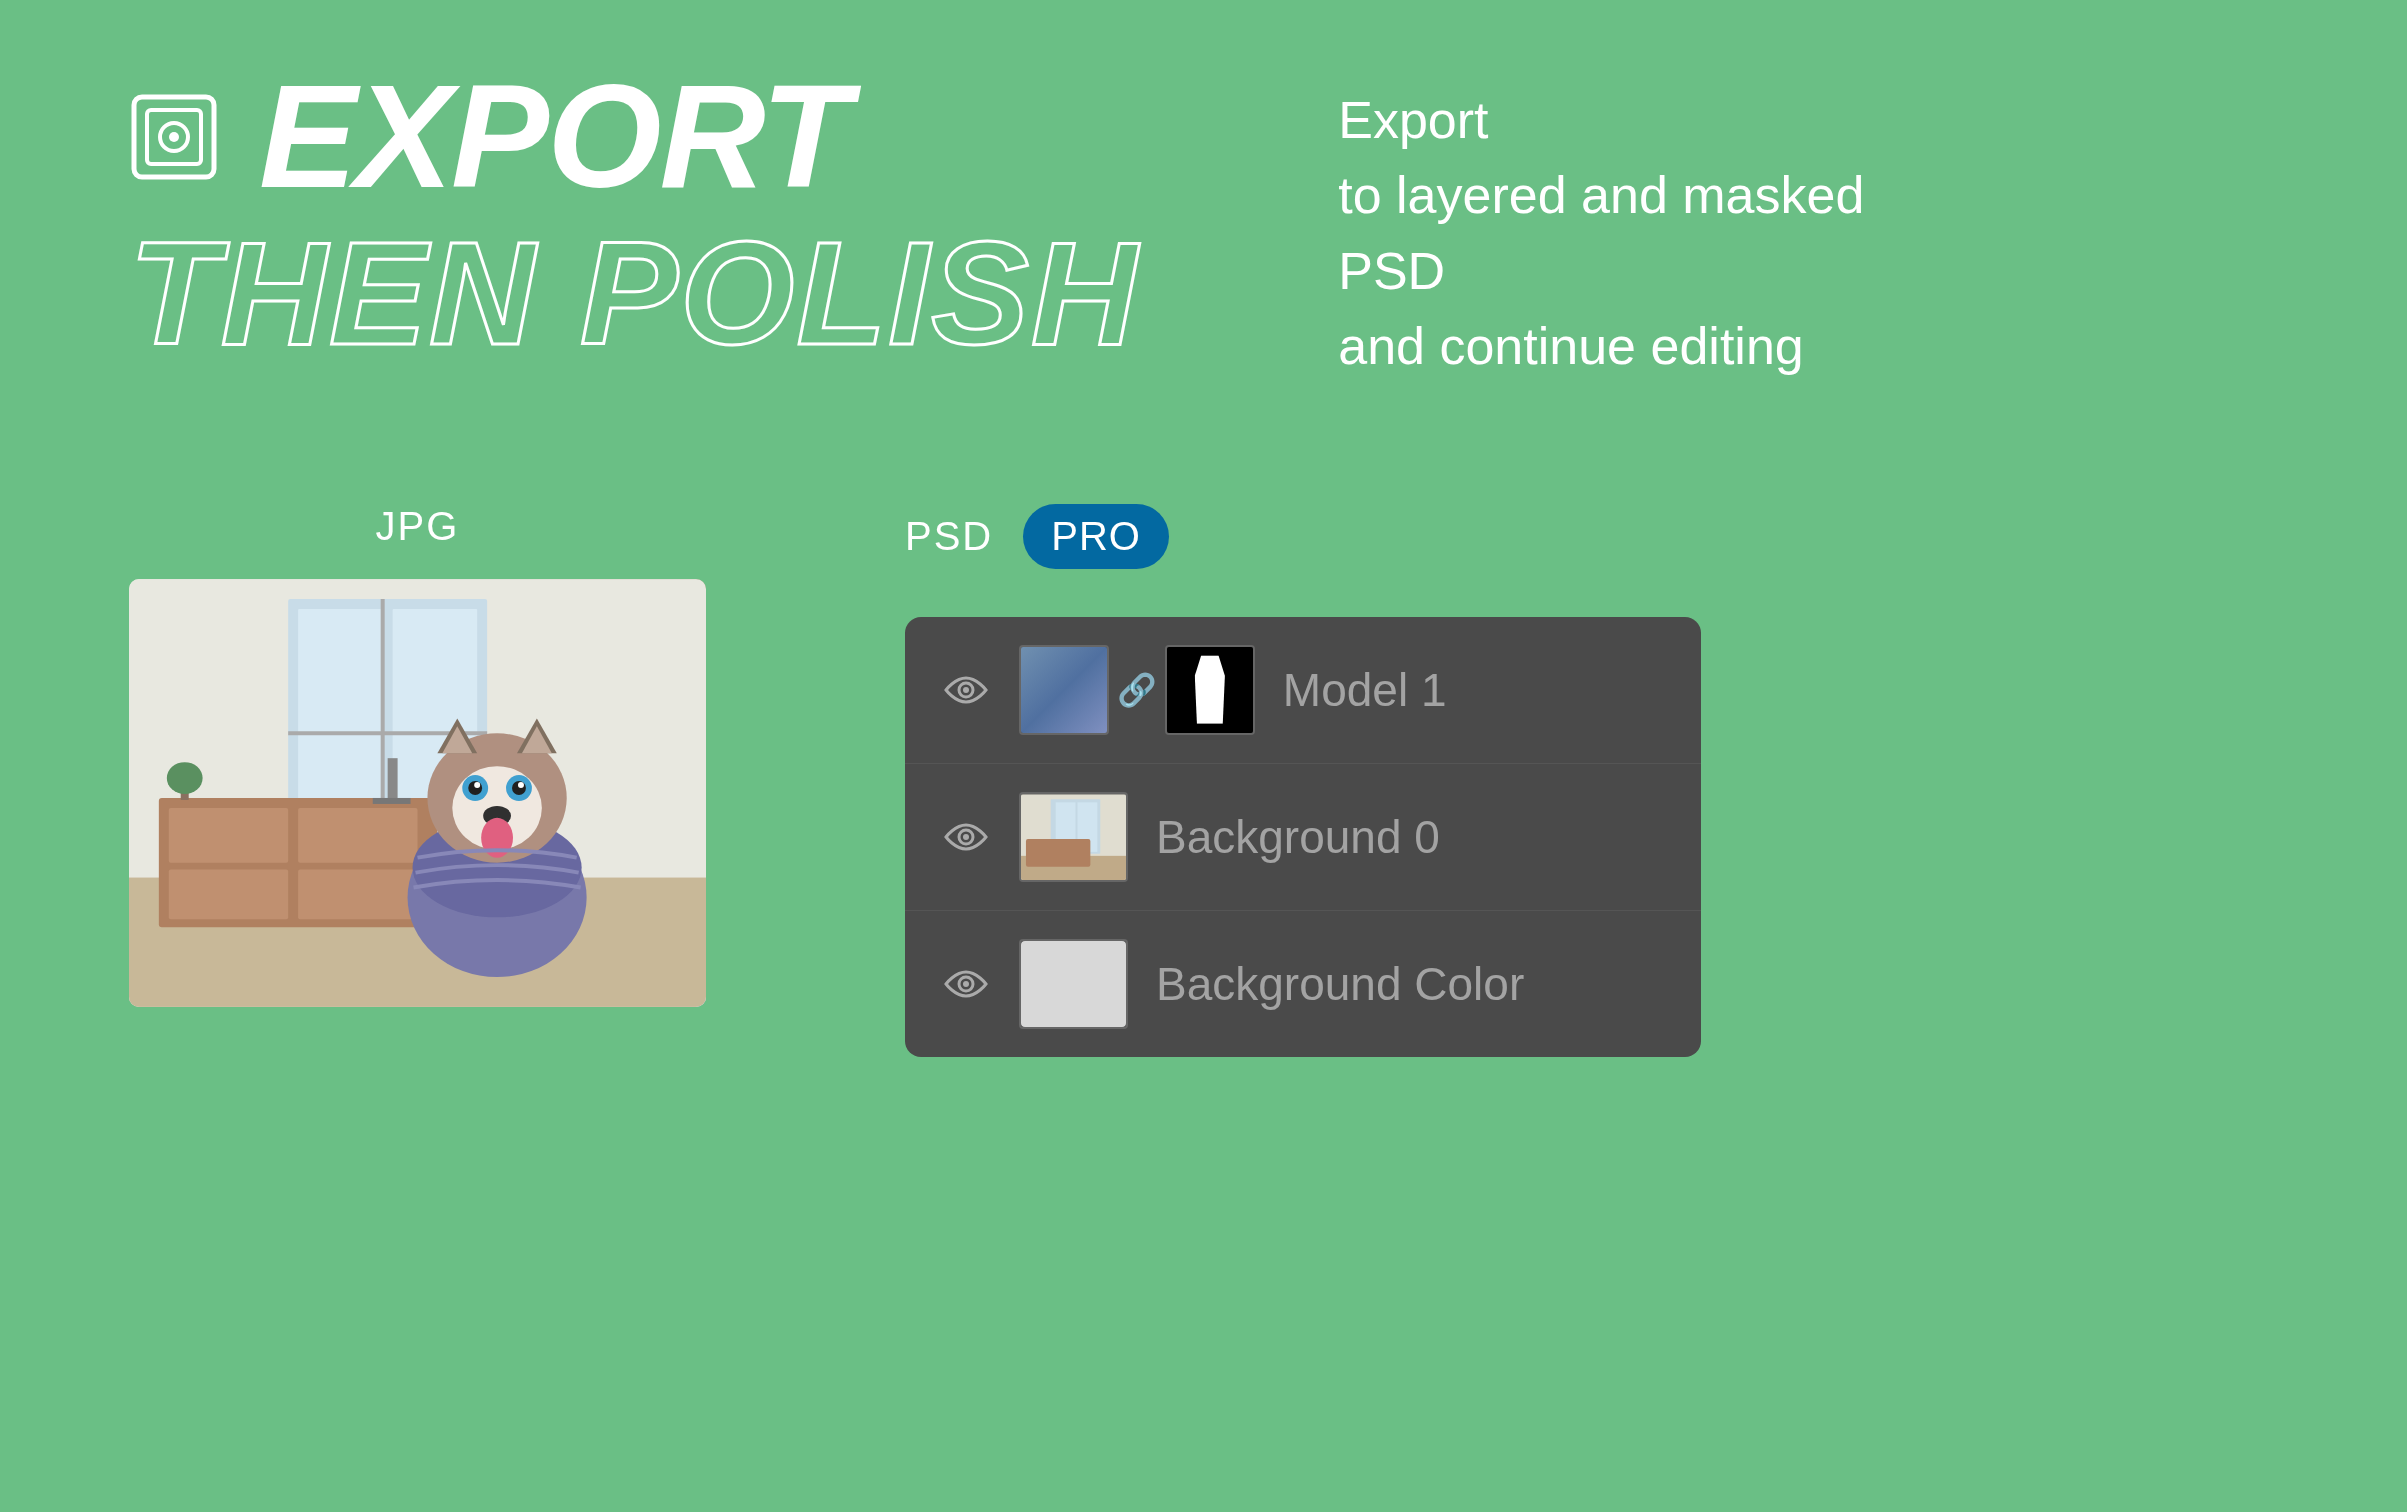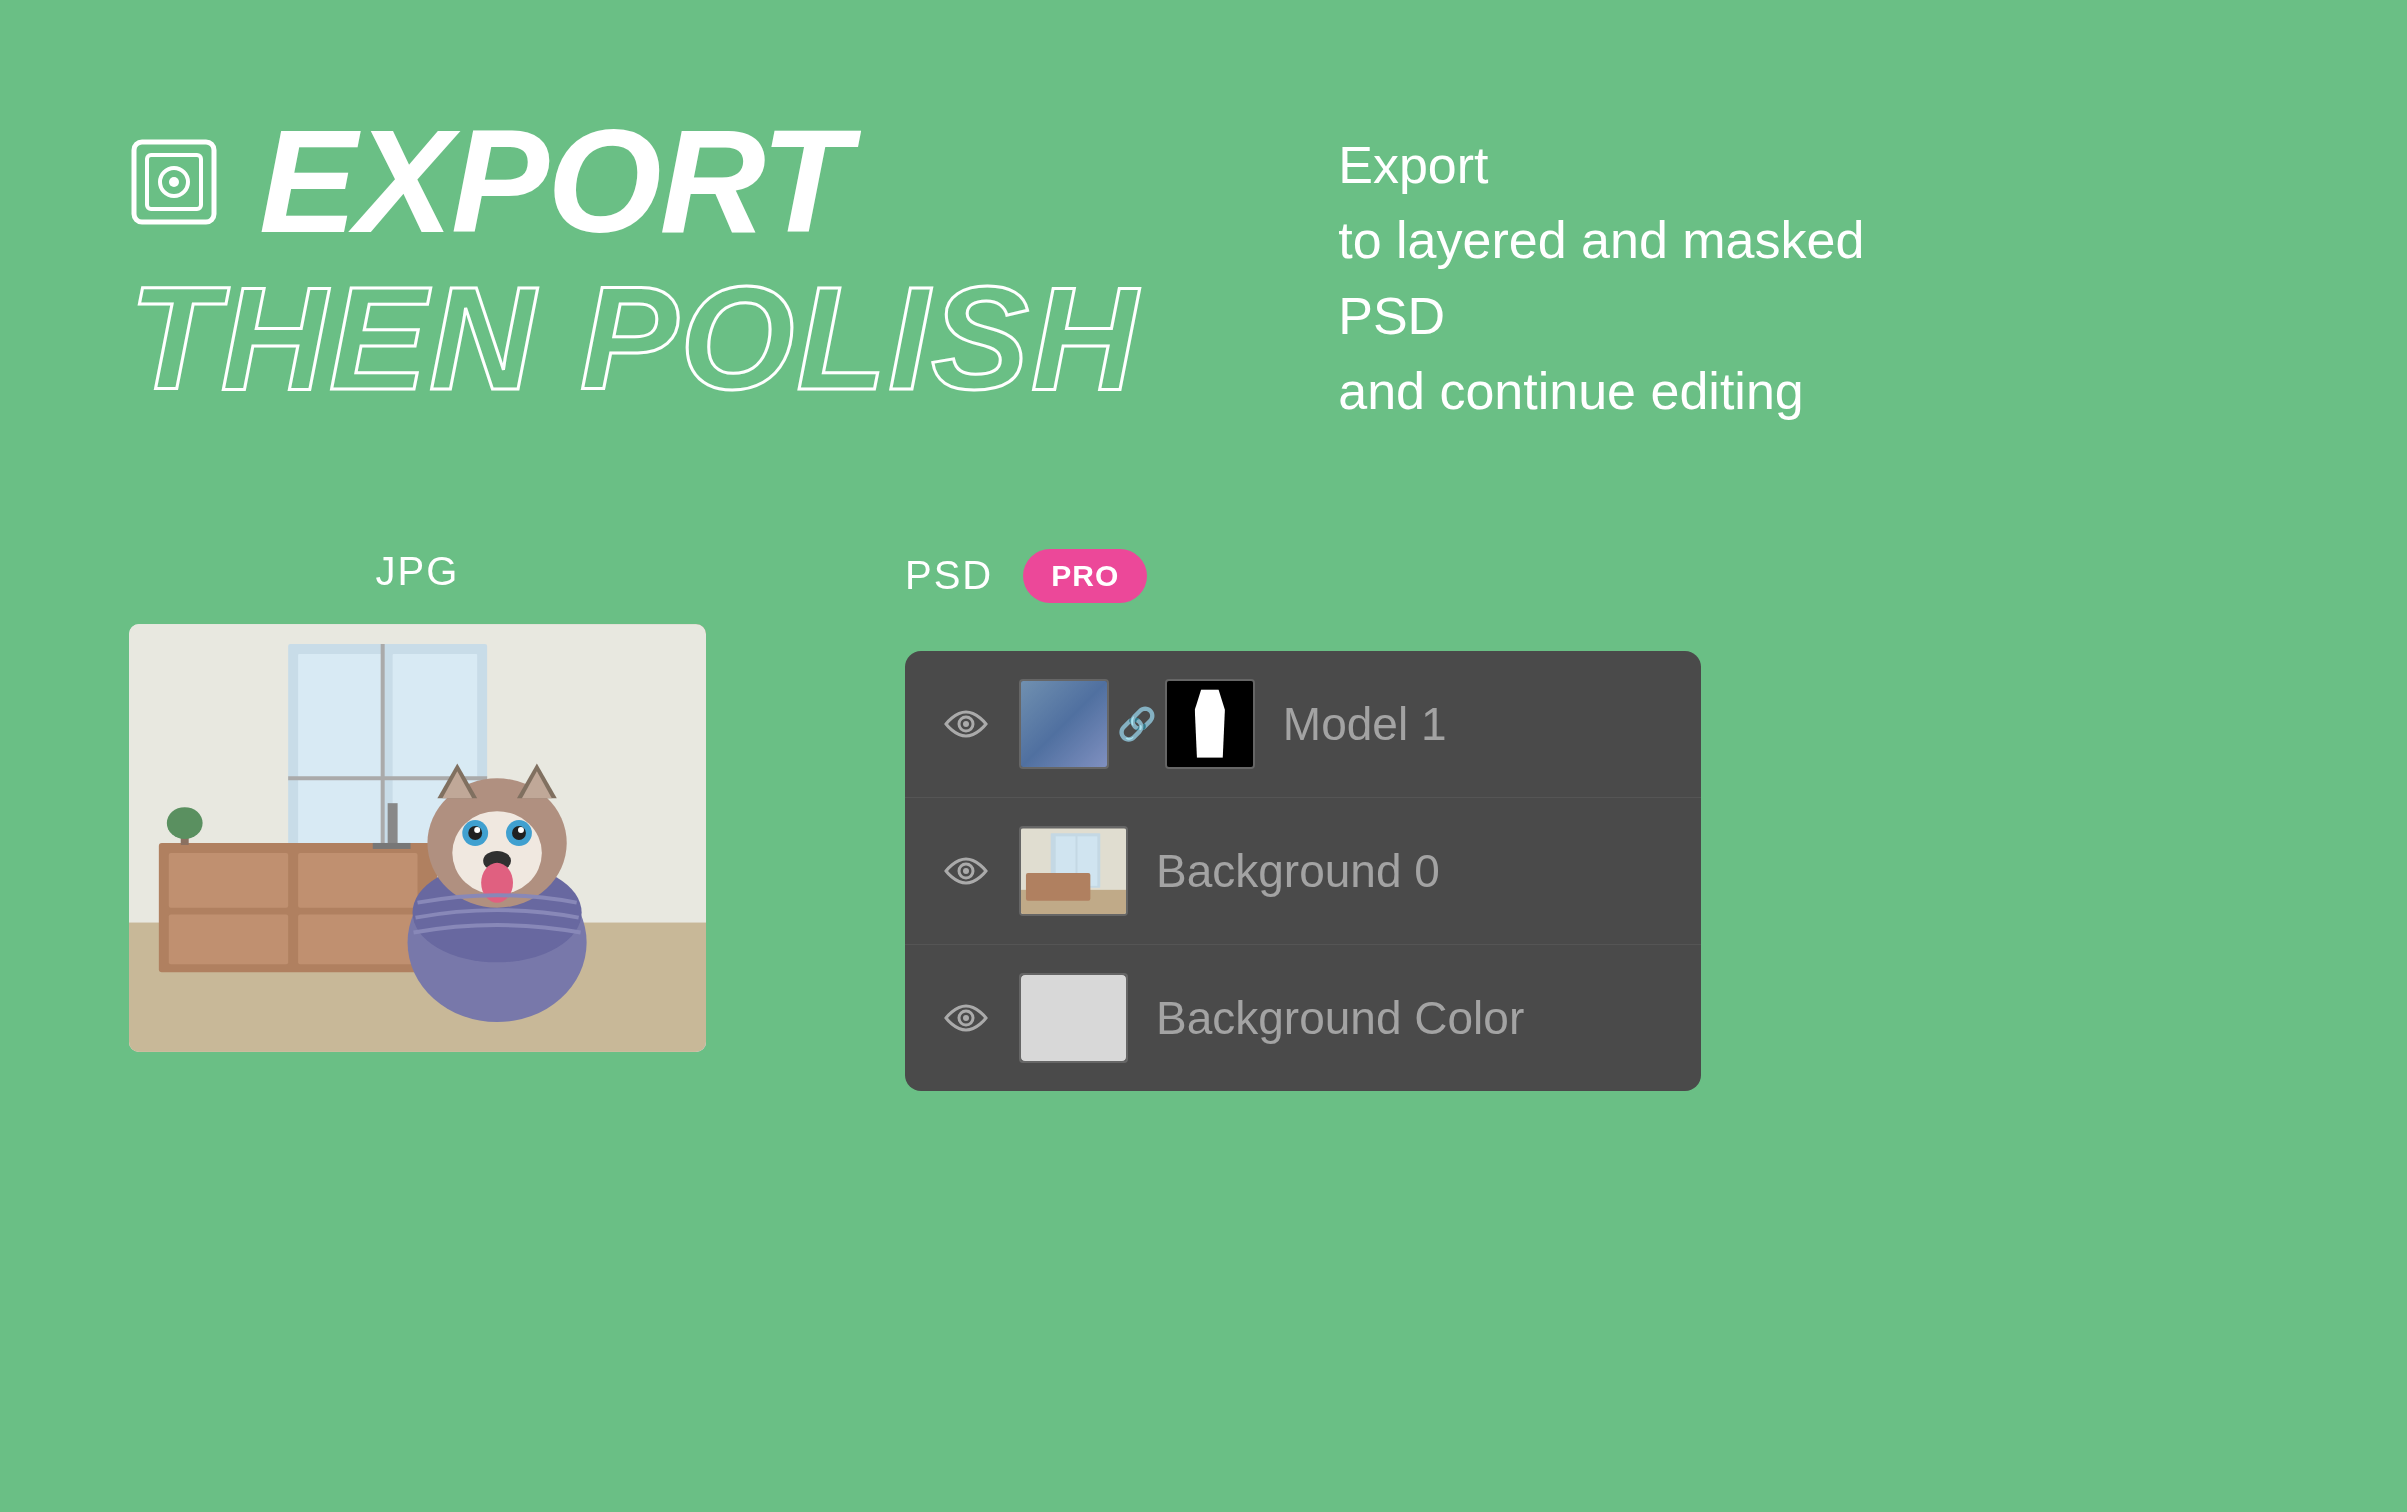--- a/index.html
+++ b/index.html
@@ -10,21 +10,21 @@
       background-color: #6abf85;
       font-family: -apple-system, BlinkMacSystemFont, 'Segoe UI', Helvetica, Arial, sans-serif;
       overflow: hidden;
       position: relative;
     }
 
     .page-container {
       width: 100%;
       height: 100%;
       position: relative;
-      padding: 108px 129px;
+      padding: 63px 129px;
     }
 
     
     .header-section {
       display: flex;
       align-items: flex-start;
       gap: 199px;
       margin-bottom: 119px;
     }
 
@@ -130,24 +130,24 @@
       gap: 48px;
     }
 
     .psd-label-row {
       display: flex;
       align-items: center;
       gap: 30px;
     }
 
     .pro-badge {
-      background-color: #ec4899;
+      background-color: #0369a1;
       color: #ffffff;
-      font-size: 30px;
-      font-weight: 700;
+      font-size: 40px;
+      font-weight: 400;
       padding: 10px 28px;
       border-radius: 50px;
       letter-spacing: 1px;
     }
 
     
     .layers-panel {
       background-color: #4a4a4a;
       border-radius: 16px;
       width: 796px;

